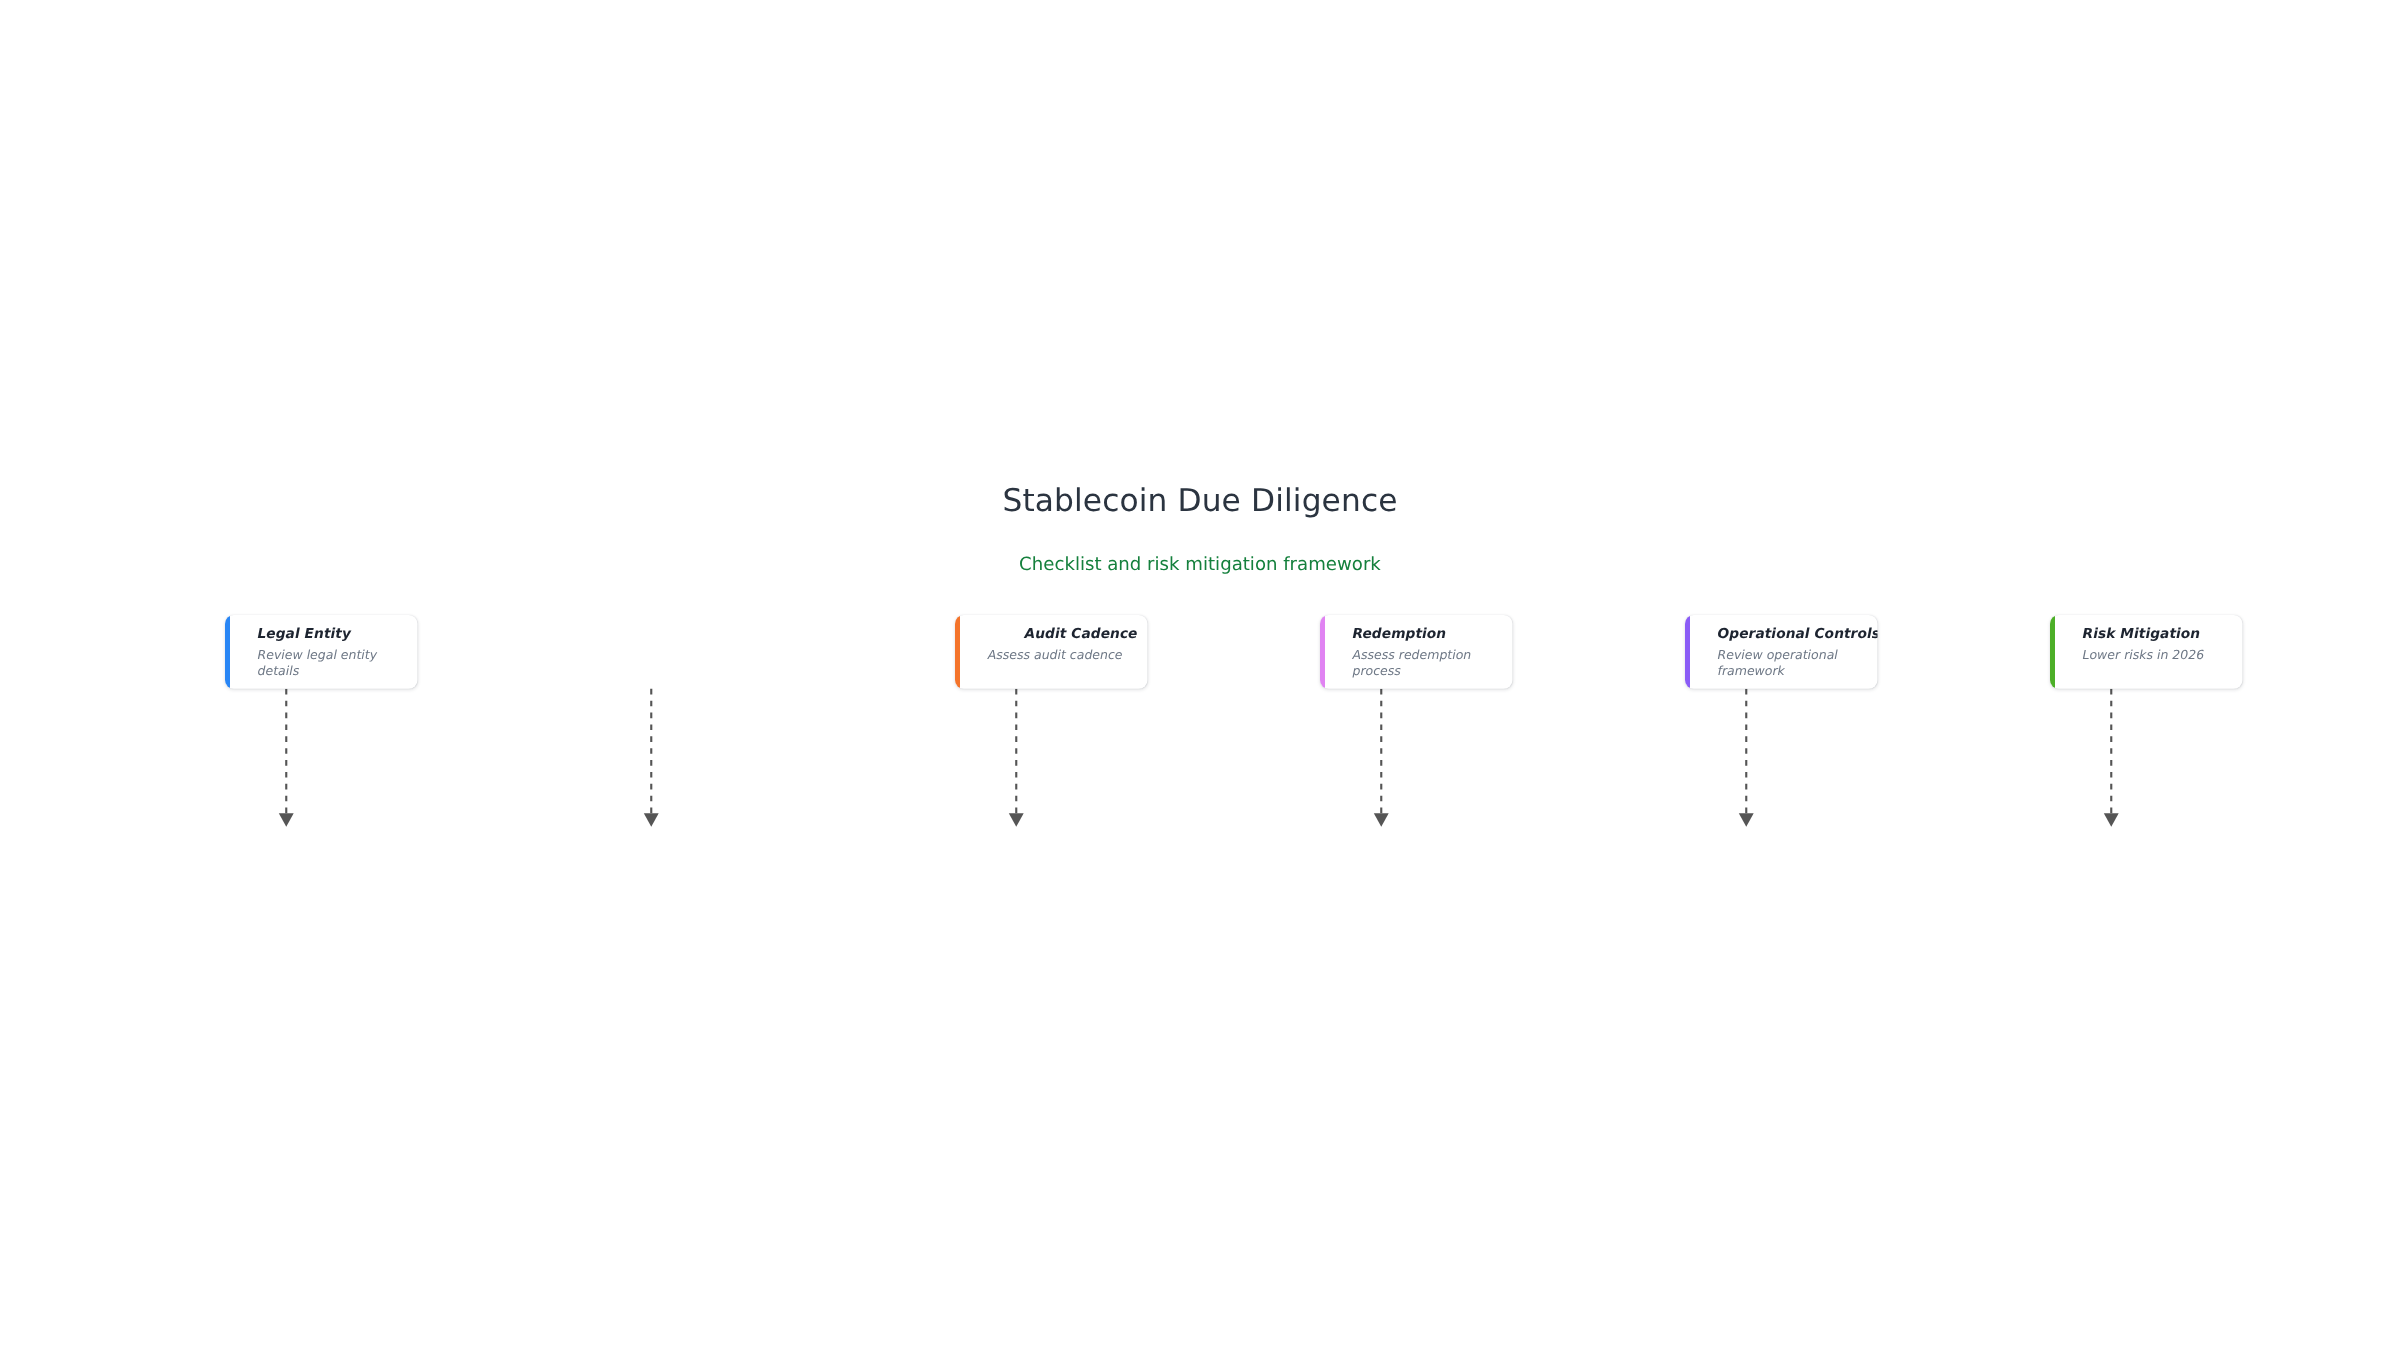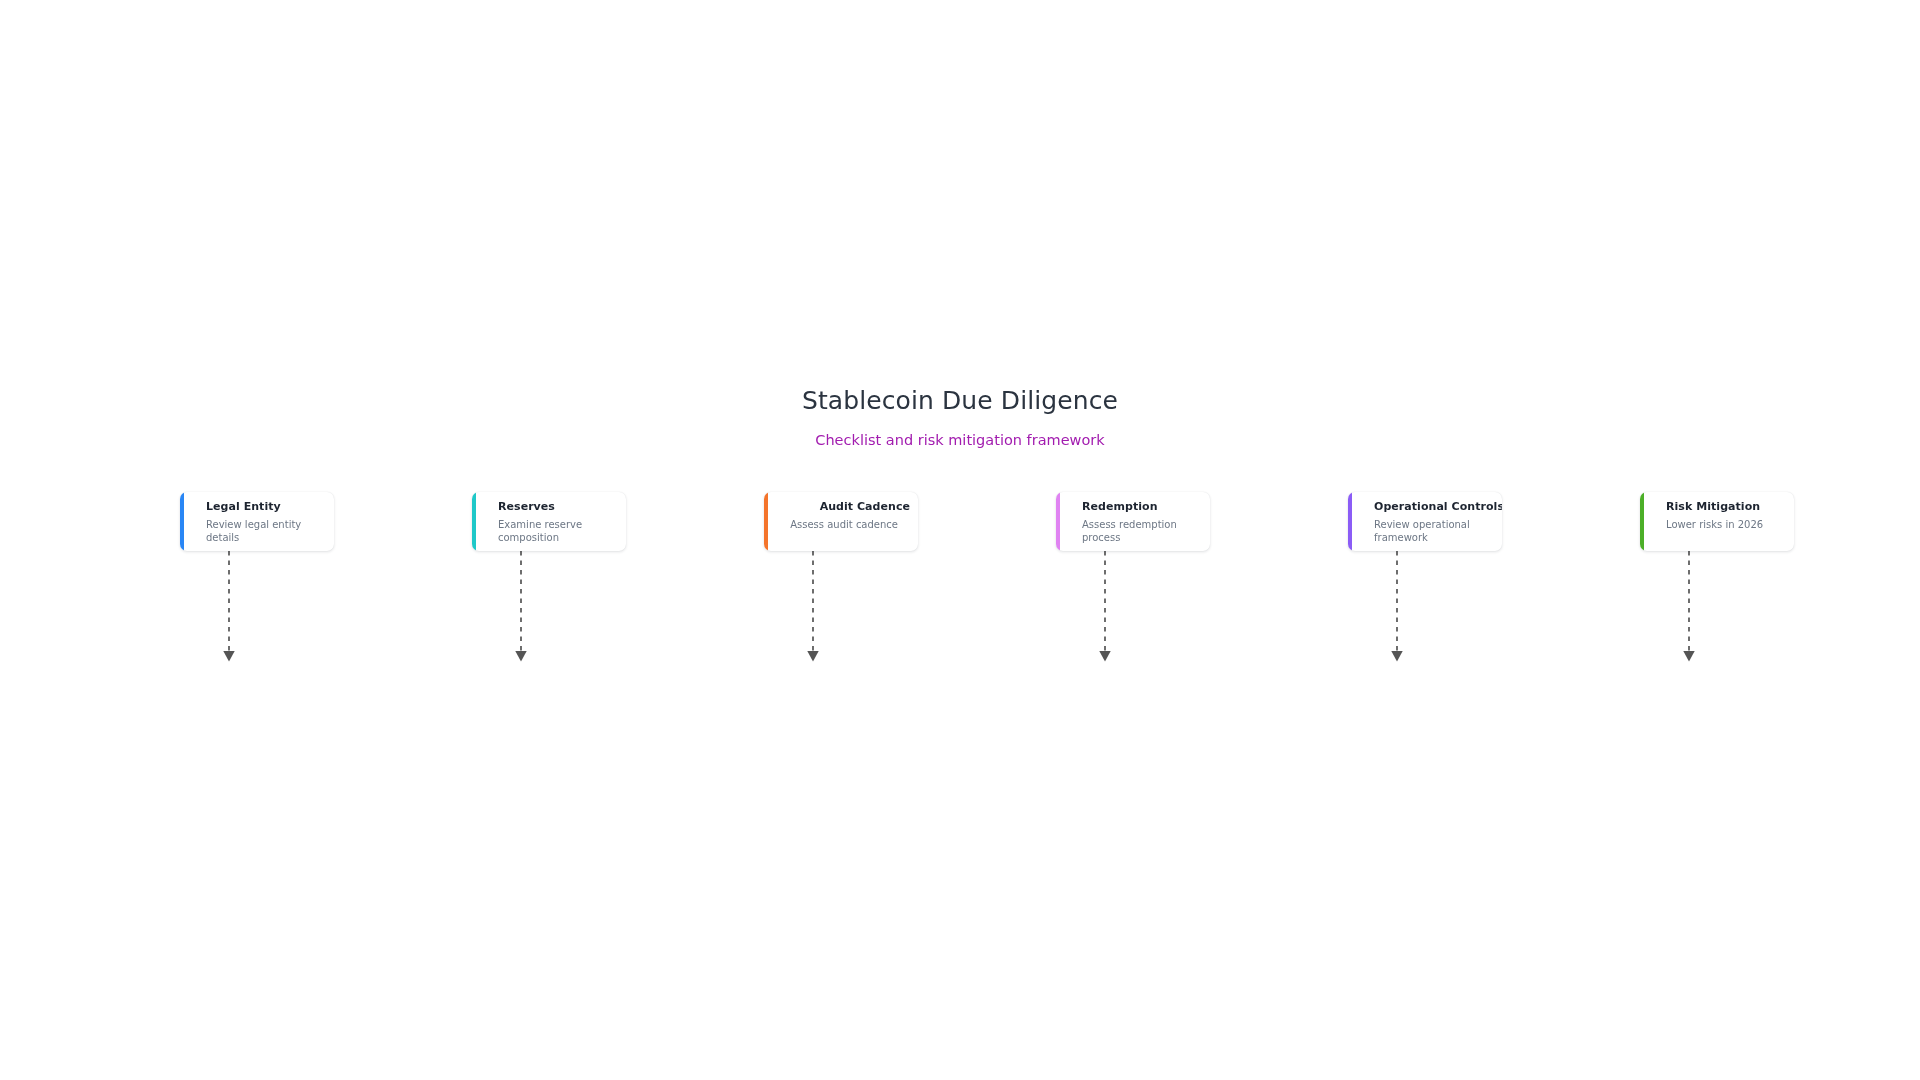--- a/index.html
+++ b/index.html
@@ -33,23 +33,23 @@
     font-weight: 400;
     color: #2b3440;
     letter-spacing: 0.1px;
     line-height: 32px;
     margin: 0;
   }
 
   .subtitle {
     font-size: 14.5px;
     font-weight: 400;
-    color: #a21caf;
+    color: #15803d;
     line-height: 20px;
-    margin: 0;
+    margin: 12px;
     padding-top: 13px;
   }
 
   
   .cards-row {
     position: absolute;
     left: 180px;
     top: 492px;
     width: 1614px;
     height: 59px;
@@ -58,20 +58,21 @@
   .card {
     position: absolute;
     top: 0;
     height: 59px;
     width: 154px;
     background: #ffffff;
     border-radius: 7px;
     box-shadow: 0 1px 3px rgba(22, 30, 45, 0.13), 0 0 1px rgba(22, 30, 45, 0.10);
     box-sizing: border-box;
     overflow: hidden;
+    font-style: italic;
   }
 
   .card-accent {
     position: absolute;
     left: 0;
     top: 0;
     bottom: 0;
     width: 4px;
     border-radius: 7px 0 0 7px;
   }
@@ -143,27 +144,20 @@
   <div class="cards-row">
 
     <div class="card" style="left:0px;">
       <div class="card-accent" style="background: rgb(41, 134, 245);"></div>
       <div class="card-body">
         <div class="card-title">Legal Entity</div>
         <div class="card-desc">Review legal entity details</div>
       </div>
     </div>
 
-    <div class="card" style="left:292px;">
-      <div class="card-accent" style="background: rgb(30, 200, 200);"></div>
-      <div class="card-body">
-        <div class="card-title">Reserves</div>
-        <div class="card-desc">Examine reserve composition</div>
-      </div>
-    </div>
 
     <div class="card" style="left:584px;text-align:right;">
       <div class="card-accent" style="background: rgb(244, 116, 43);"></div>
       <div class="card-body">
         <div class="card-title">Audit Cadence</div>
         <div class="card-desc">Assess audit cadence</div>
       </div>
     </div>
 
     <div class="card" style="left:876px;">

